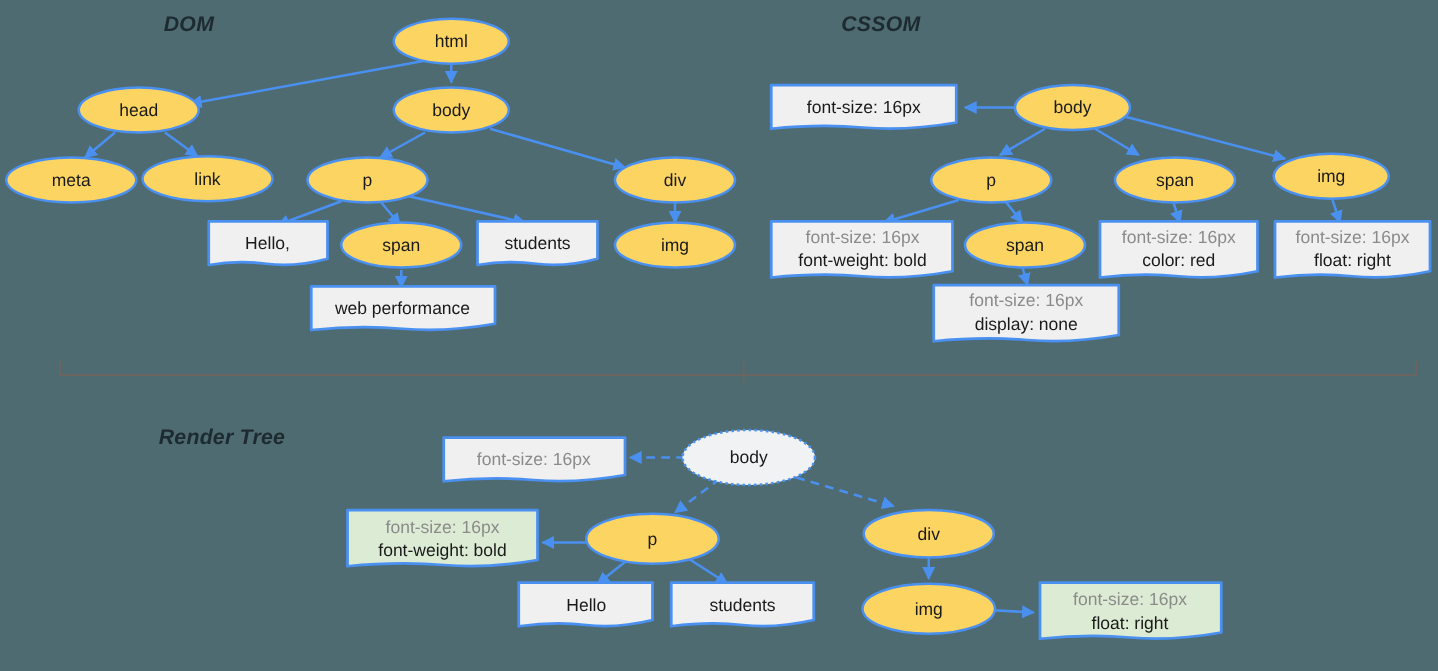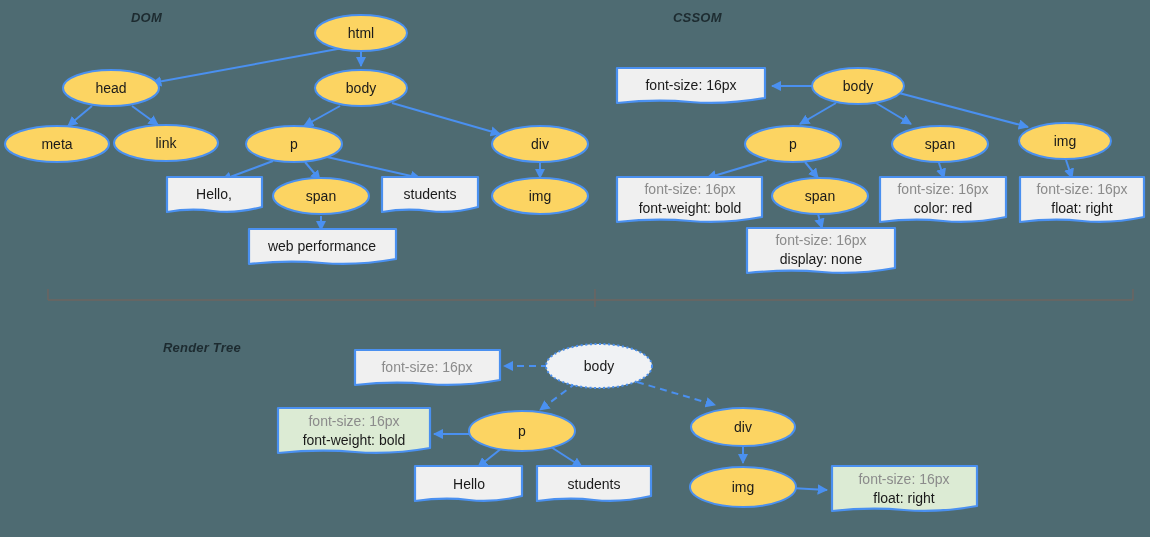--- a/index.html
+++ b/index.html
@@ -20,21 +20,21 @@
     top: 0;
     left: 0;
     width: 1150px;
     height: 537px;
   }
   .section-title {
     position: absolute;
     font-family: "Liberation Sans", sans-serif;
     font-weight: bold;
     font-style: italic;
-    font-size: 13px;
+    font-size: 17px;
     color: #1d2b30;
     letter-spacing: 0.2px;
     white-space: nowrap;
   }
   
   .node-ell {
     fill: #fcd462;
     stroke: #4a90f0;
     stroke-width: 2;
   }
@@ -91,21 +91,21 @@
     stroke-width: 1.4;
   }
 </style>
 </head>
 <body>
 
 <div id="canvas">
 
   <div class="section-title" style="left:131px; top:10px;">DOM</div>
   <div class="section-title" style="left:673px; top:10px;">CSSOM</div>
-  <div class="section-title" style="left:127px; top:340px;margin-left:36px;">Render Tree</div>
+  <div class="section-title" style="left:127px; top:340px;">Render Tree</div>
 
   <svg class="layer" viewBox="0 0 1150 537">
     <defs>
       <marker id="arrow" viewBox="0 0 10 10" refX="9" refY="5" markerWidth="5.2" markerHeight="5.2" orient="auto-start-reverse">
         <path d="M 0 0 L 10 5 L 0 10 z" fill="#4a90f0"></path>
       </marker>
     </defs>
 
     <g>
       <line class="edge" x1="343" y1="48" x2="152" y2="83" marker-end="url(#arrow)"></line>

